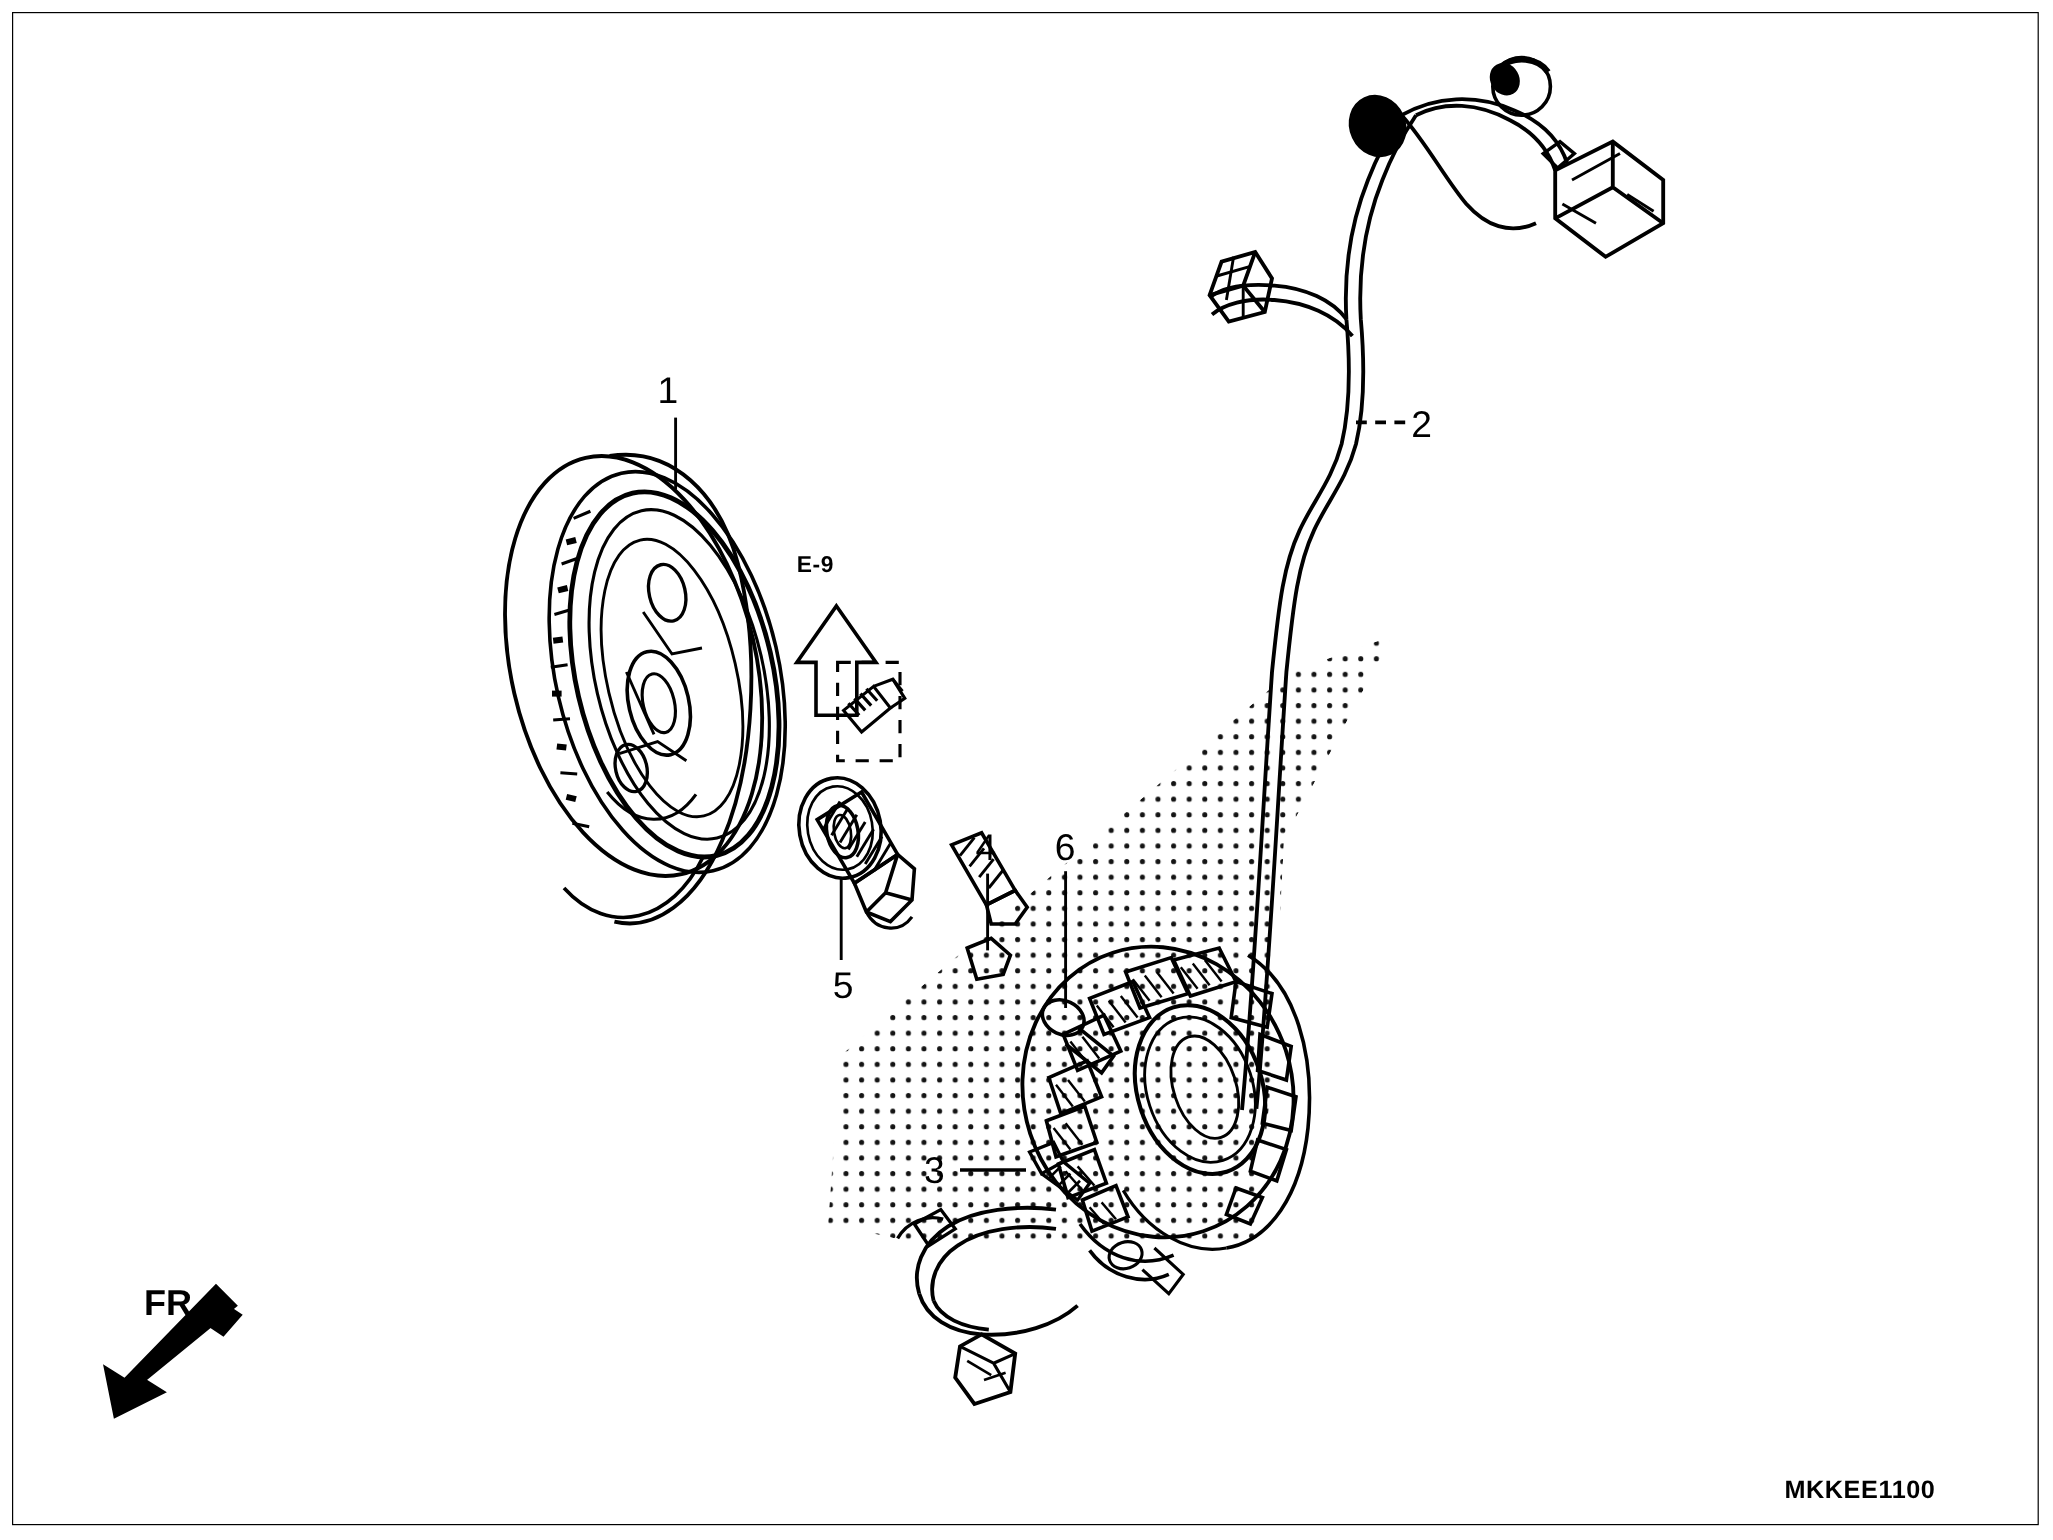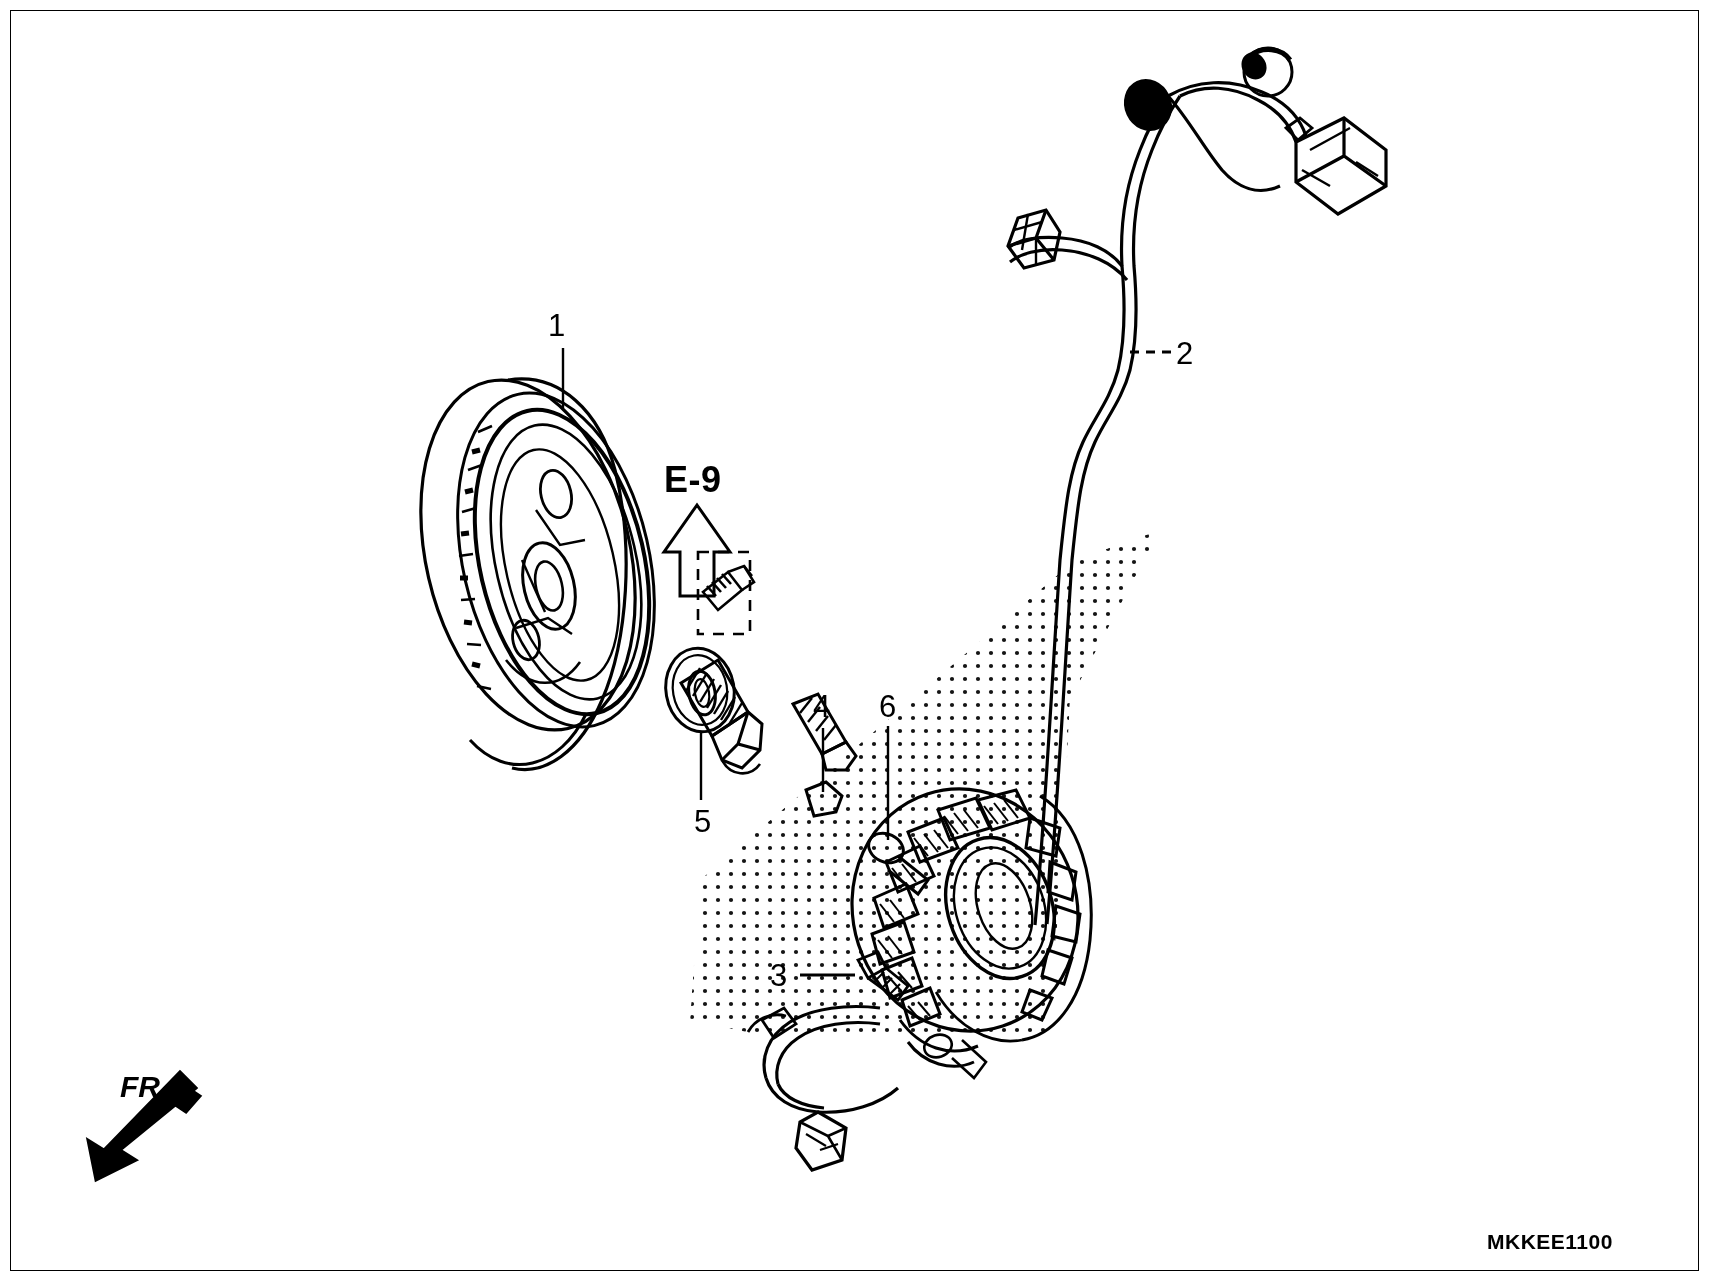--- a/index.html
+++ b/index.html
@@ -42,33 +42,32 @@
     font-family: "Liberation Sans", sans-serif;
     color: #000;
     white-space: nowrap;
     line-height: 1;
   }
   .callout-num {
     font-size: 31px;
     font-weight: 400;
   }
   .ref-label {
-    font-size: 36px;
+    font-size: 19px;
     font-weight: bold;
     letter-spacing: 0.5px;
   }
   .code-label {
     font-size: 21px;
     font-weight: bold;
     letter-spacing: 0.5px;
   }
   .fr-label {
     font-size: 30px;
     font-weight: bold;
-    font-style: italic;
   }
 </style>
 </head>
 <body>
 
 <div id="diagram-root">
 
   <div class="frame"></div>
 
   <svg class="art" viewBox="0 0 1711 1283">

